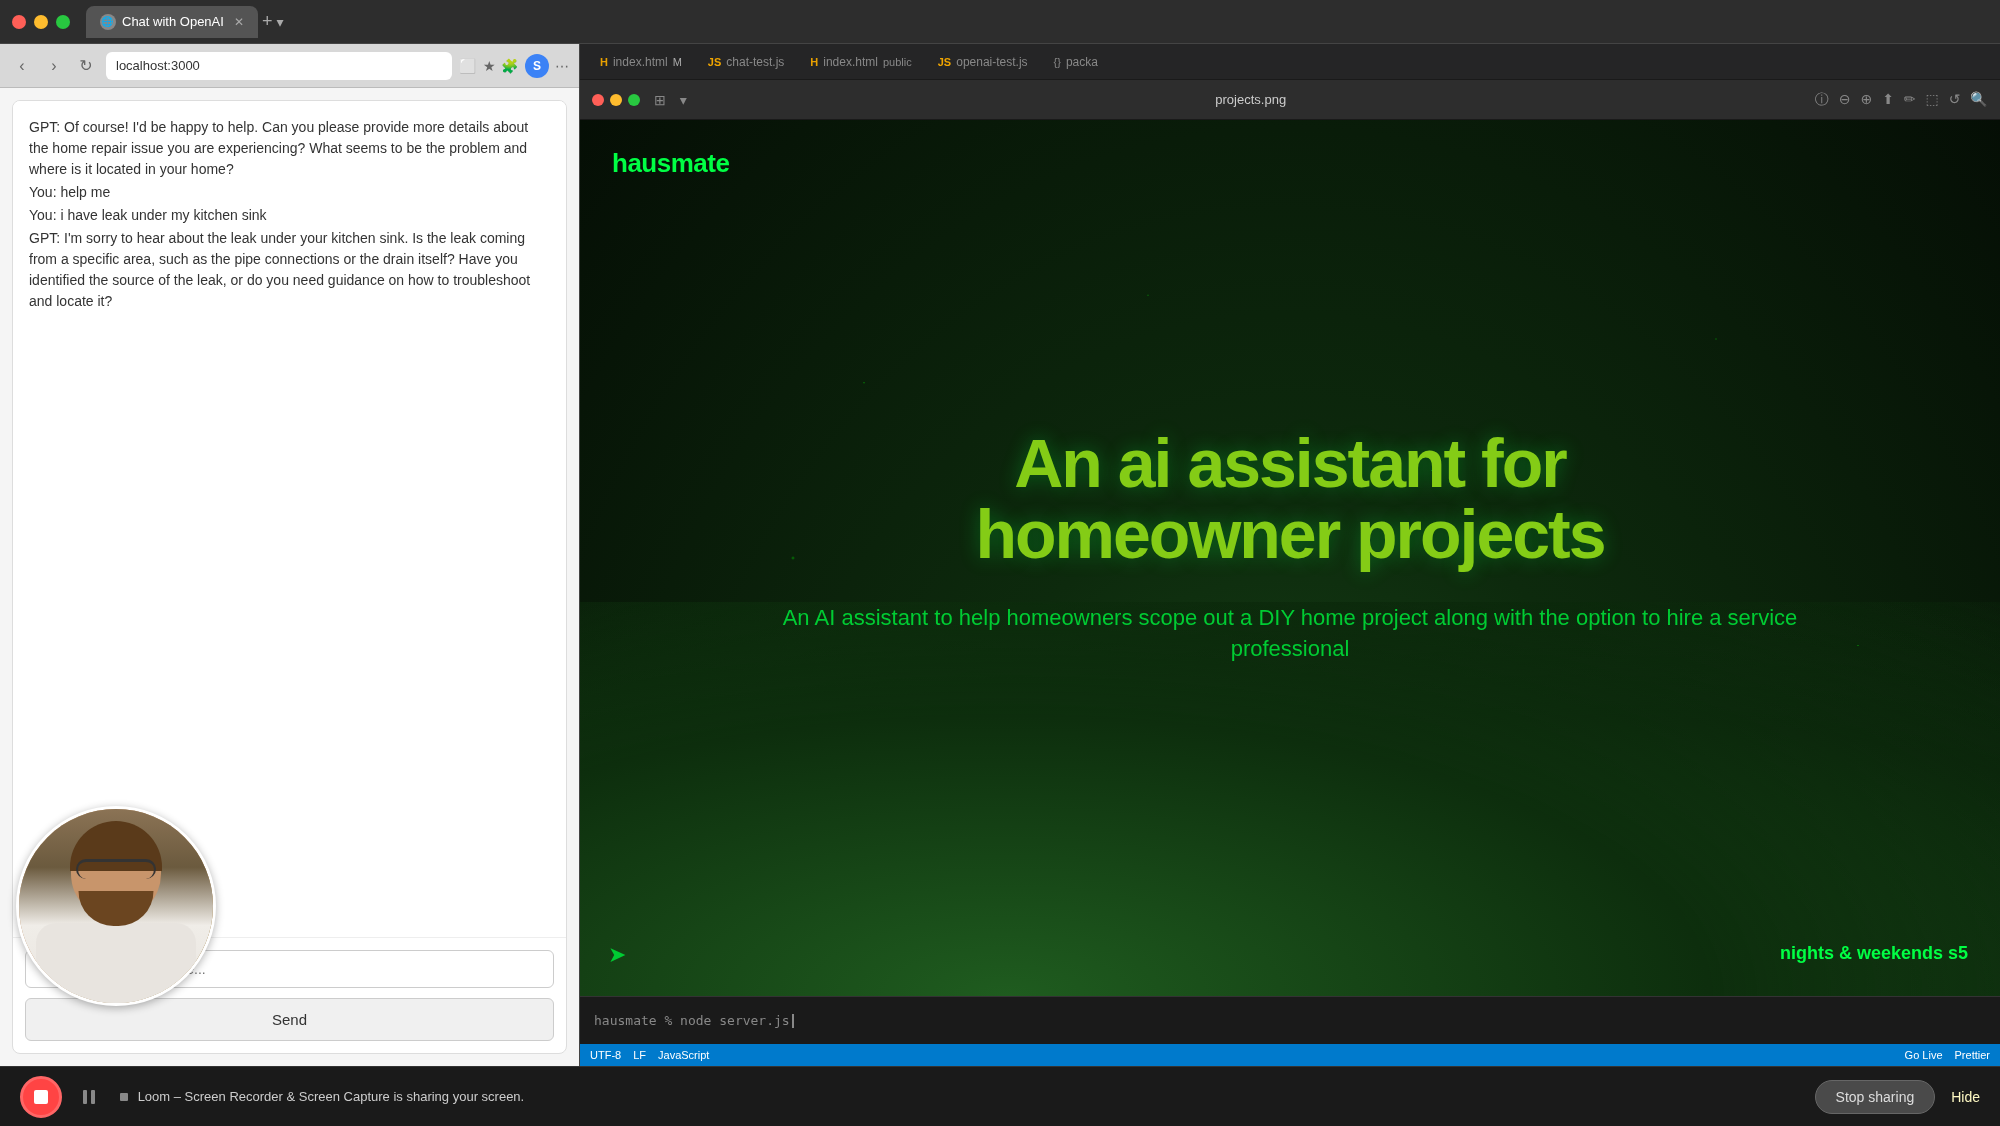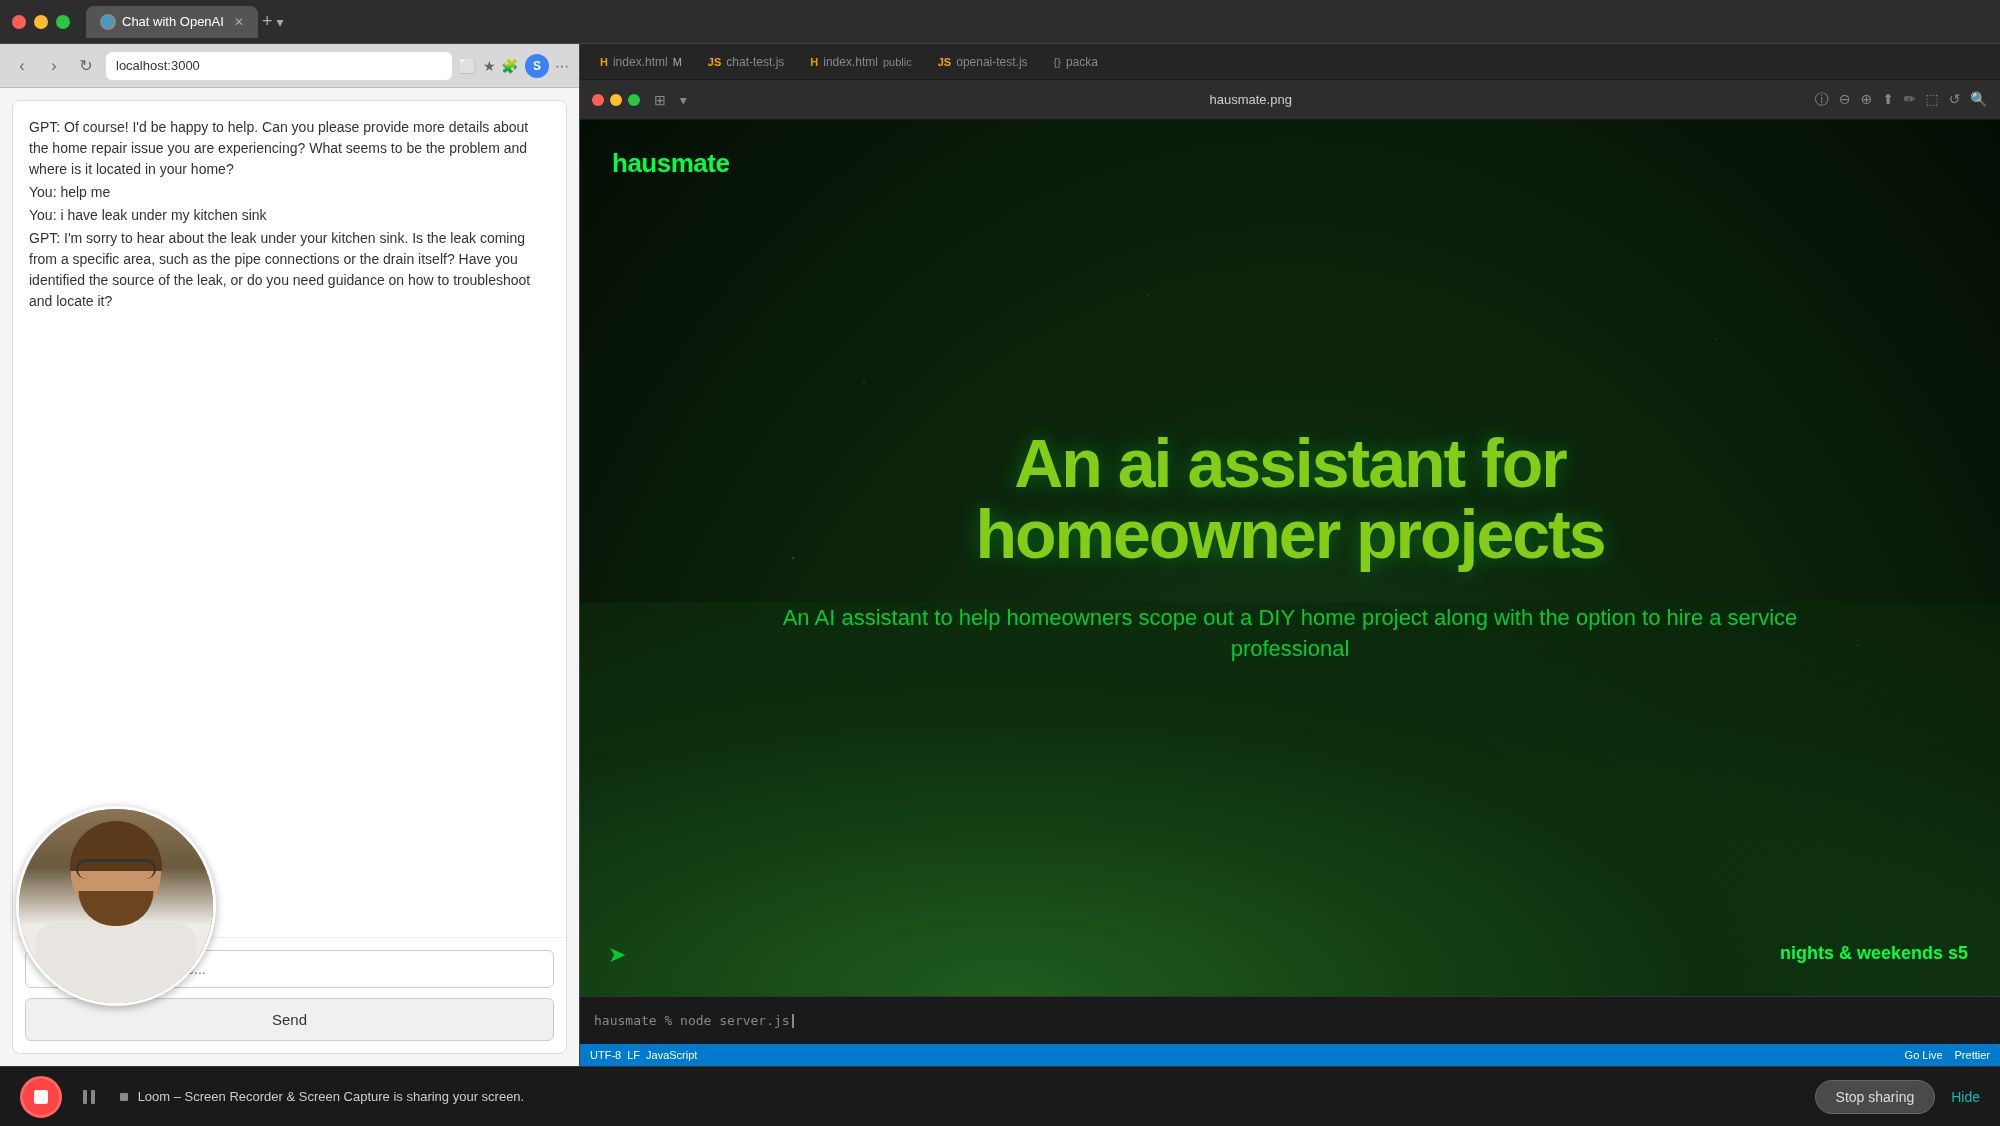--- a/index.html
+++ b/index.html
@@ -393,21 +393,21 @@
     .status-bar {
       background: #007acc;
       height: 22px;
       display: flex;
       align-items: center;
       padding: 0 10px;
       gap: 16px;
       font-size: 11px;
       color: #fff;
     }
-    .status-left { display: flex; gap: 6px; align-items: center; }
+    .status-left { display: flex; gap: 12px; align-items: center; }
     .status-right { margin-left: auto; display: flex; gap: 12px; align-items: center; }
 
     
     .loom-bar {
       background: #1a1a1a;
       height: 60px;
       display: flex;
       align-items: center;
       padding: 6px 20px;
       gap: 16px;
@@ -463,21 +463,21 @@
       border: 1px solid #666;
       border-radius: 20px;
       padding: 8px 20px;
       color: #ddd;
       font-size: 14px;
       cursor: pointer;
     }
     .hide-btn {
       background: transparent;
       border: none;
-      color: #14b8a6;
+      color: #fef9c3;
       font-size: 14px;
       cursor: pointer;
     }
   </style>
 </head>
 <body>
 
 <div class="browser-titlebar">
   <div class="traffic-lights">
     <div class="traffic-light tl-red"></div>
@@ -572,21 +572,21 @@
     </div>
 
     <div class="preview-toolbar">
       <div class="traffic-lights-small">
         <div class="tl-small tls-red"></div>
         <div class="tl-small tls-yellow"></div>
         <div class="tl-small tls-green"></div>
       </div>
       <span style="color:#888; font-size:14px; margin:0 6px;">⊞</span>
       <span style="color:#888; font-size:14px;">▾</span>
-      <span class="preview-title">hausmate.png</span>
+      <span class="preview-title">projects.png</span>
       <div class="preview-actions">
         <span>ⓘ</span>
         <span>⊖</span>
         <span>⊕</span>
         <span>⬆</span>
         <span>✏</span>
         <span>⬚</span>
         <span>↺</span>
         <span>🔍</span>
       </div>

